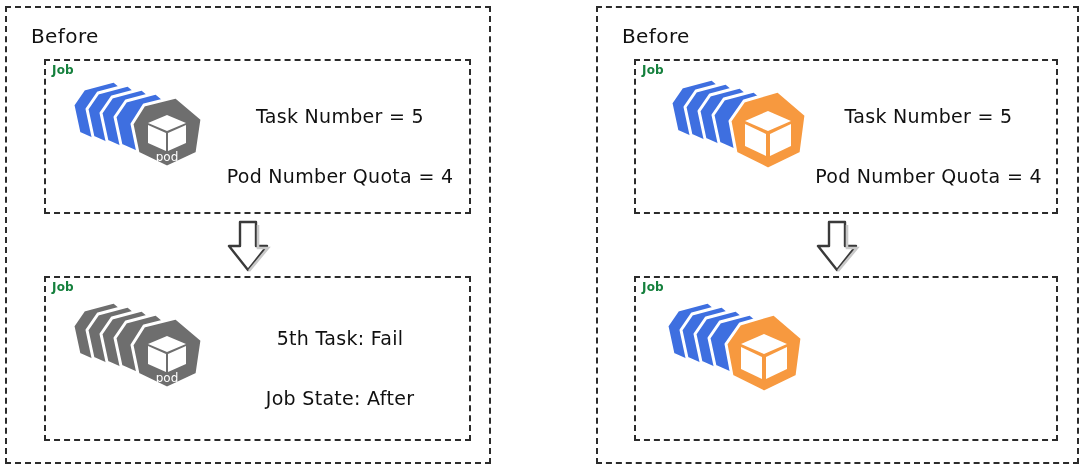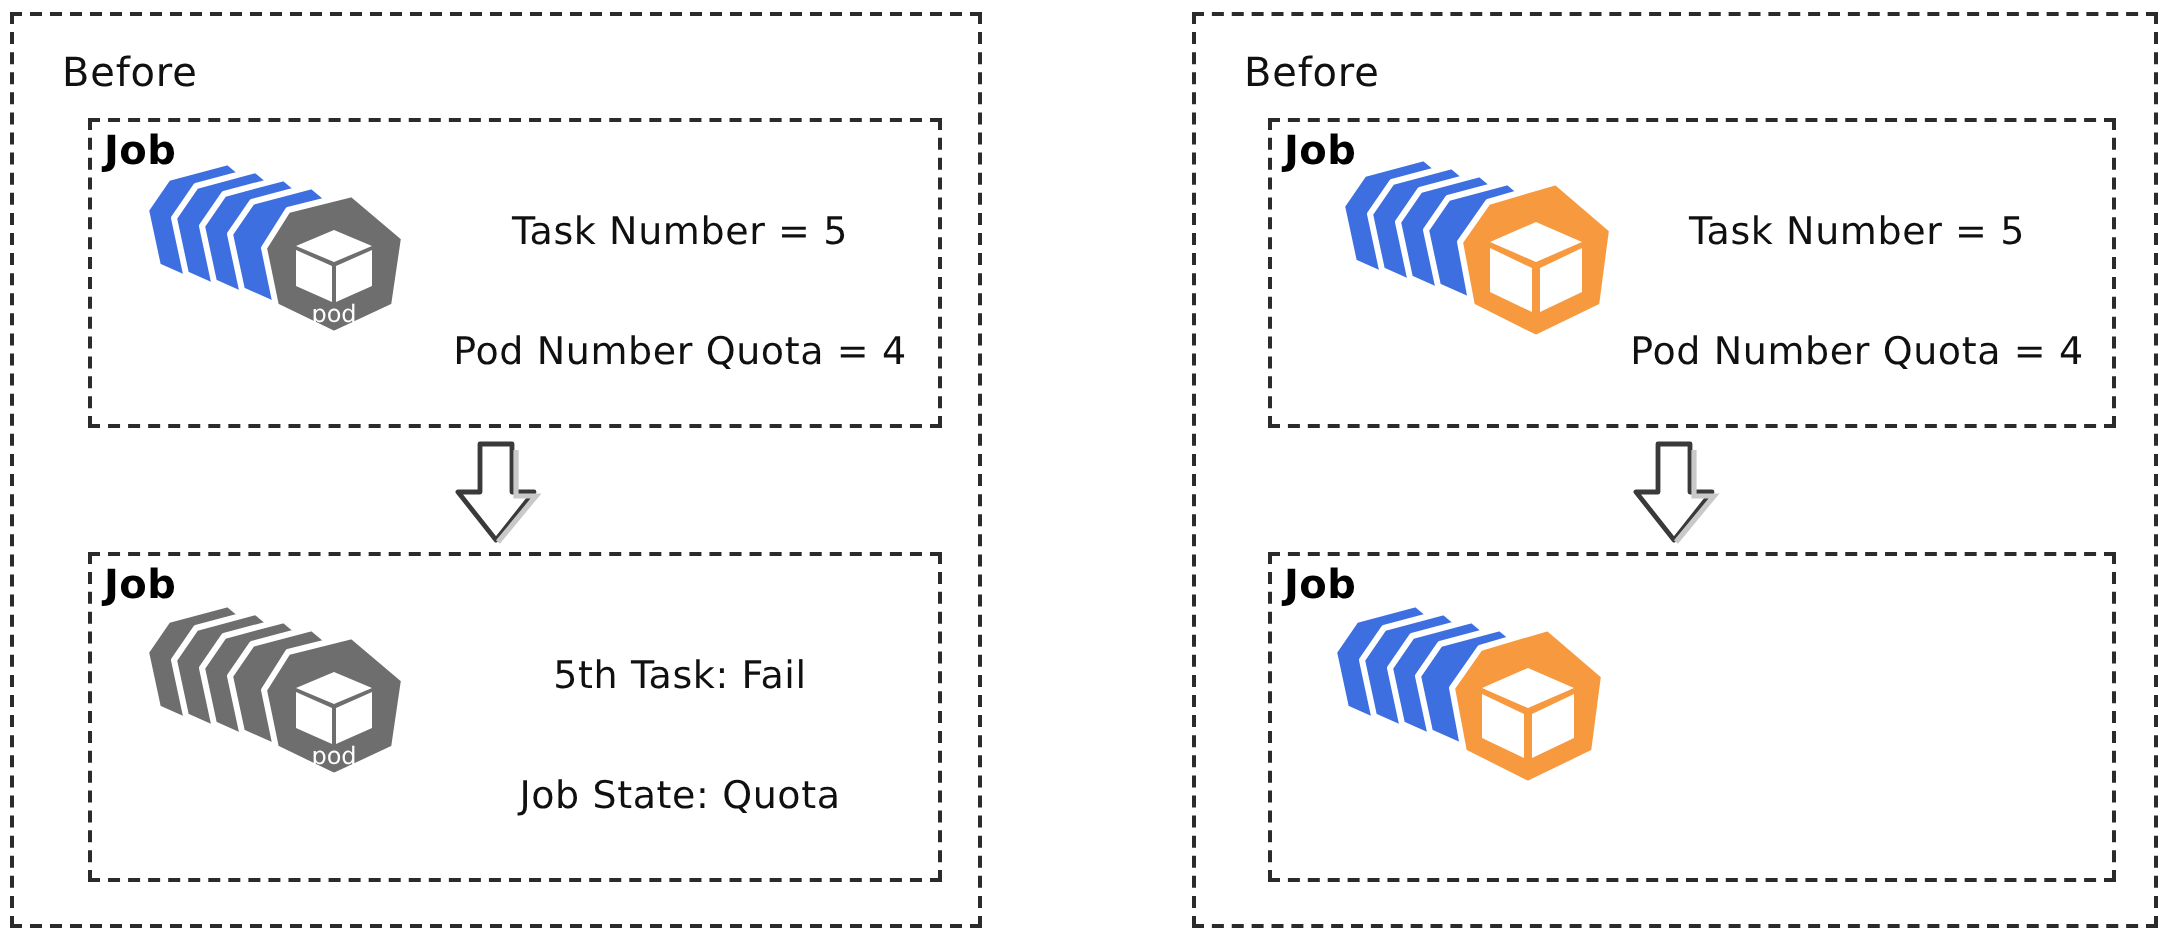--- a/index.html
+++ b/index.html
@@ -52,23 +52,23 @@
   }
   .jobbox-lt { left: 37px;  top: 51px;  width: 427px; height: 155px; }
   .jobbox-lb { left: 37px;  top: 268px; width: 427px; height: 165px; }
   .jobbox-rt { left: 36px;  top: 51px;  width: 424px; height: 155px; }
   .jobbox-rb { left: 36px;  top: 268px; width: 424px; height: 165px; }
 
   .job-label {
     position: absolute;
     left: 6px;
     top: 2px;
-    font-size: 20px;
+    font-size: 12px;
     font-weight: 700;
-    color: #000000;
+    color: #15803d;
     letter-spacing: 0.2px;
   }
 
   
   .lines {
     position: absolute;
     left: 175px;
     right: 10px;
     top: 28px;
     bottom: 10px;
@@ -170,21 +170,21 @@
             <polygon points="105,36 124,44 105,52 86,44"></polygon>
             <polygon points="86,46 104,54 104,72 86,64"></polygon>
             <polygon points="124,46 106,54 106,72 124,64"></polygon>
           </g>
           <text x="105" y="82" fill="#ffffff" font-size="12" font-family="'DejaVu Sans', sans-serif" text-anchor="middle">pod</text>
         </svg>
       </div>
 
       <div class="lines tight">
         <div class="line">5th Task: Fail</div>
-        <div class="line">Job State: Quota</div>
+        <div class="line">Job State: After</div>
       </div>
     </div>
   </div>
 
   <div class="panel panel-right">
 
     <div class="panel-title">Before</div>
 
     <div class="jobbox jobbox-rt">
       <div class="job-label">Job</div>

